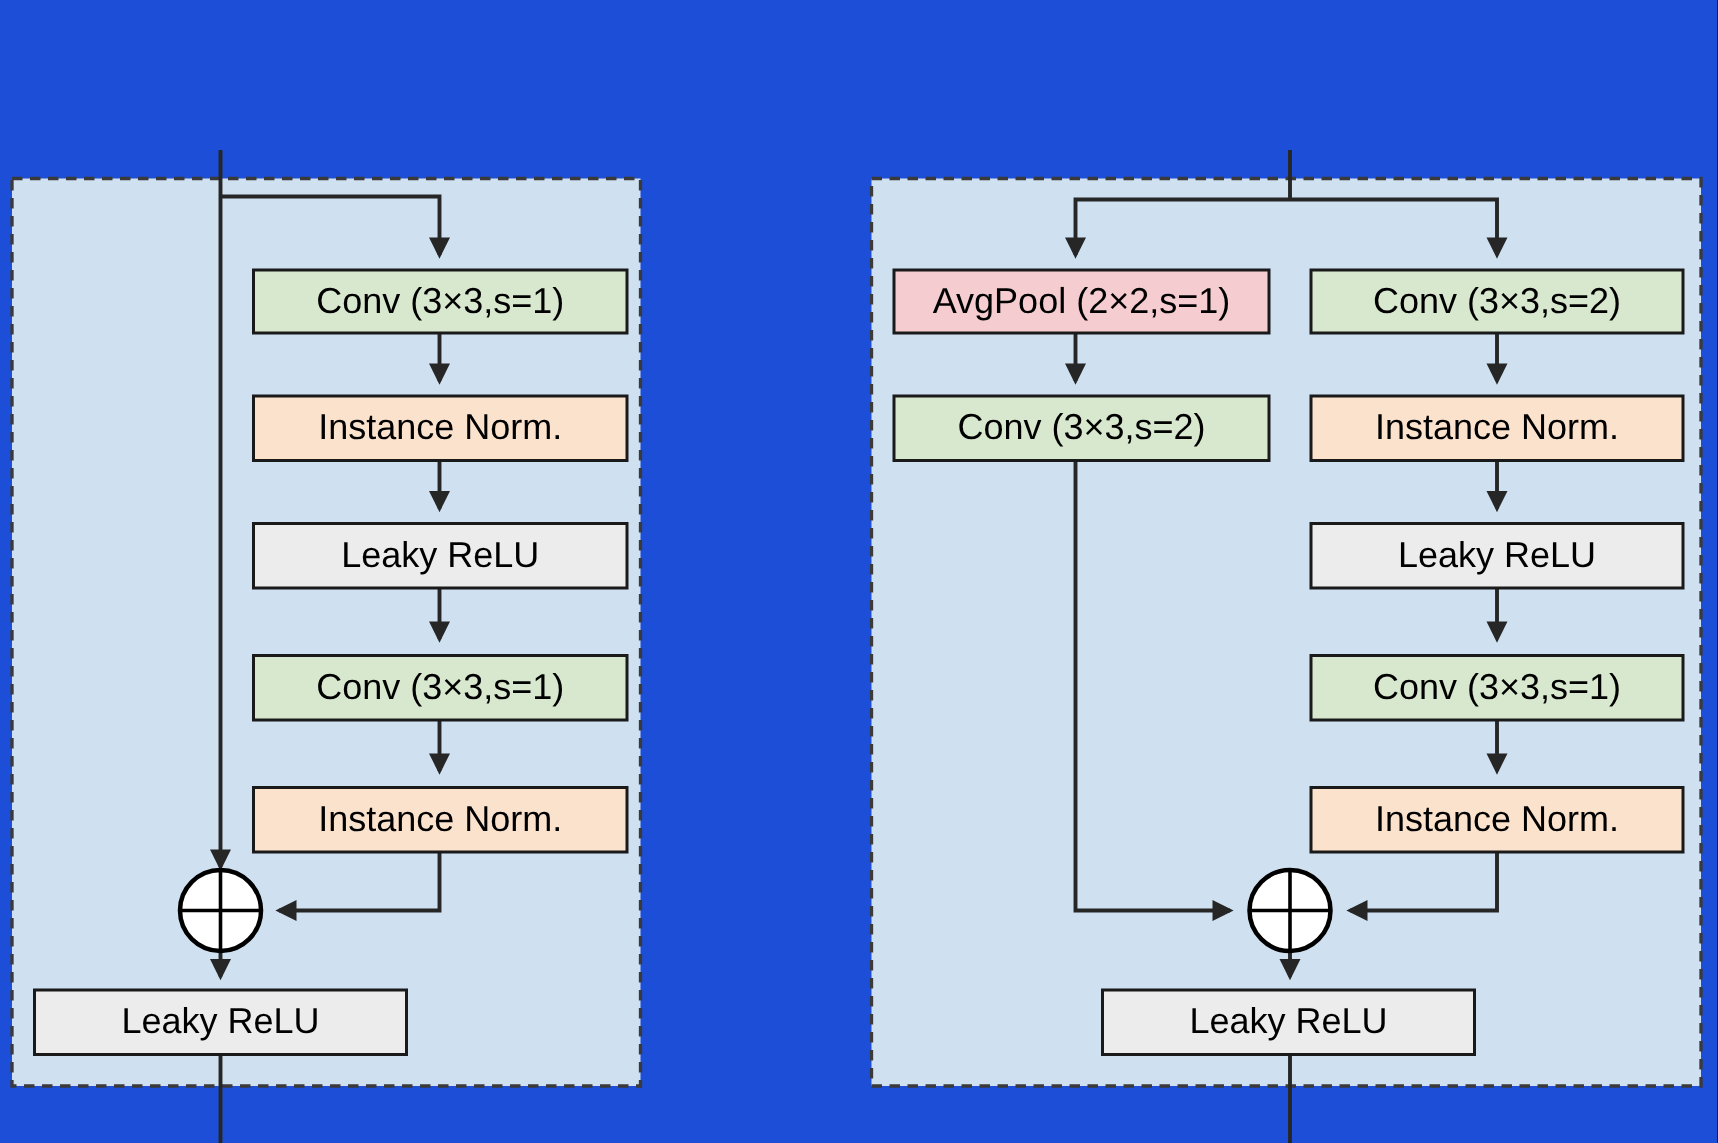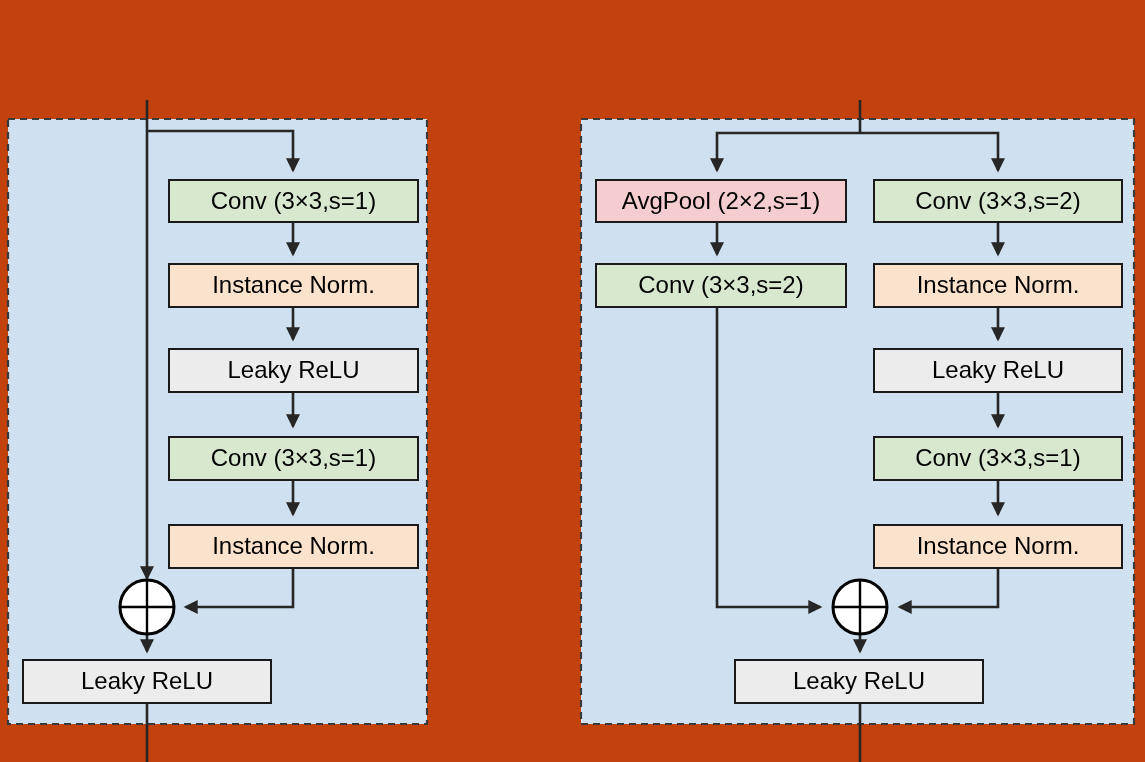--- a/index.html
+++ b/index.html
@@ -1,16 +1,16 @@
 <!DOCTYPE html>
 <html><head>
 <meta charset="utf-8">
 <style>
   html,body{margin:0;padding:0;background:#000;}
-  #stage{position:relative;width:1145px;height:762px;background:#c2410c;overflow:hidden;
+  #stage{position:relative;width:1145px;height:762px;background:#1d4ed8;overflow:hidden;
          font-family:"Liberation Sans","DejaVu Sans",sans-serif;}
   svg{position:absolute;left:0;top:0;width:1145px;height:762px;display:block;}
   .panel-bg{fill:#cfe0f0;stroke:#3a3a3a;stroke-width:2.2;stroke-dasharray:7 5;}
   .node-rect{stroke:#1a1a1a;stroke-width:2;}
   .fill-green{fill:#d8e8ce;}
   .fill-orange{fill:#fbe2cc;}
   .fill-pink{fill:#f5cdd0;}
   .fill-grey{fill:#ececec;}
   .node-label{font-family:"Liberation Sans","DejaVu Sans",sans-serif;font-size:24px;fill:#000;
               text-anchor:middle;dominant-baseline:middle;}

